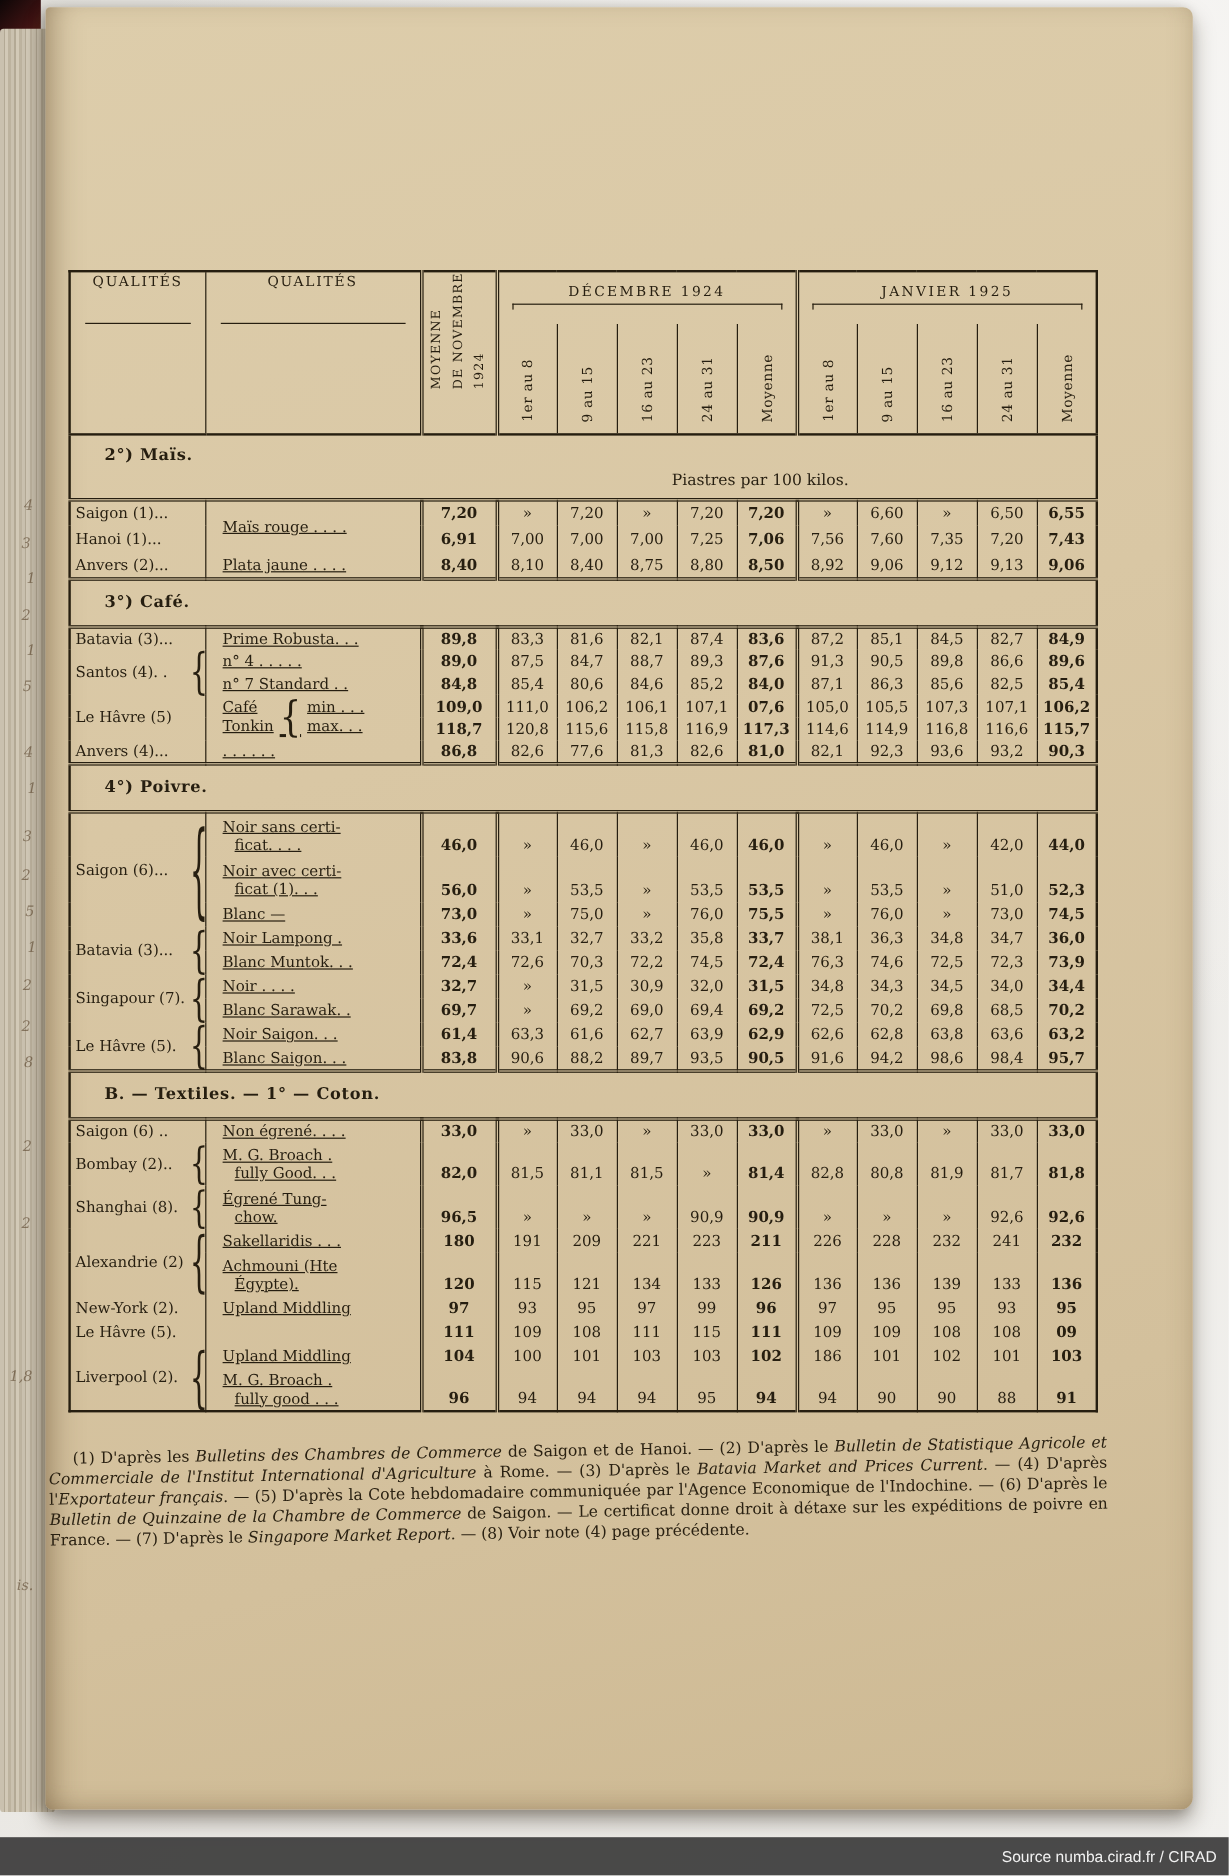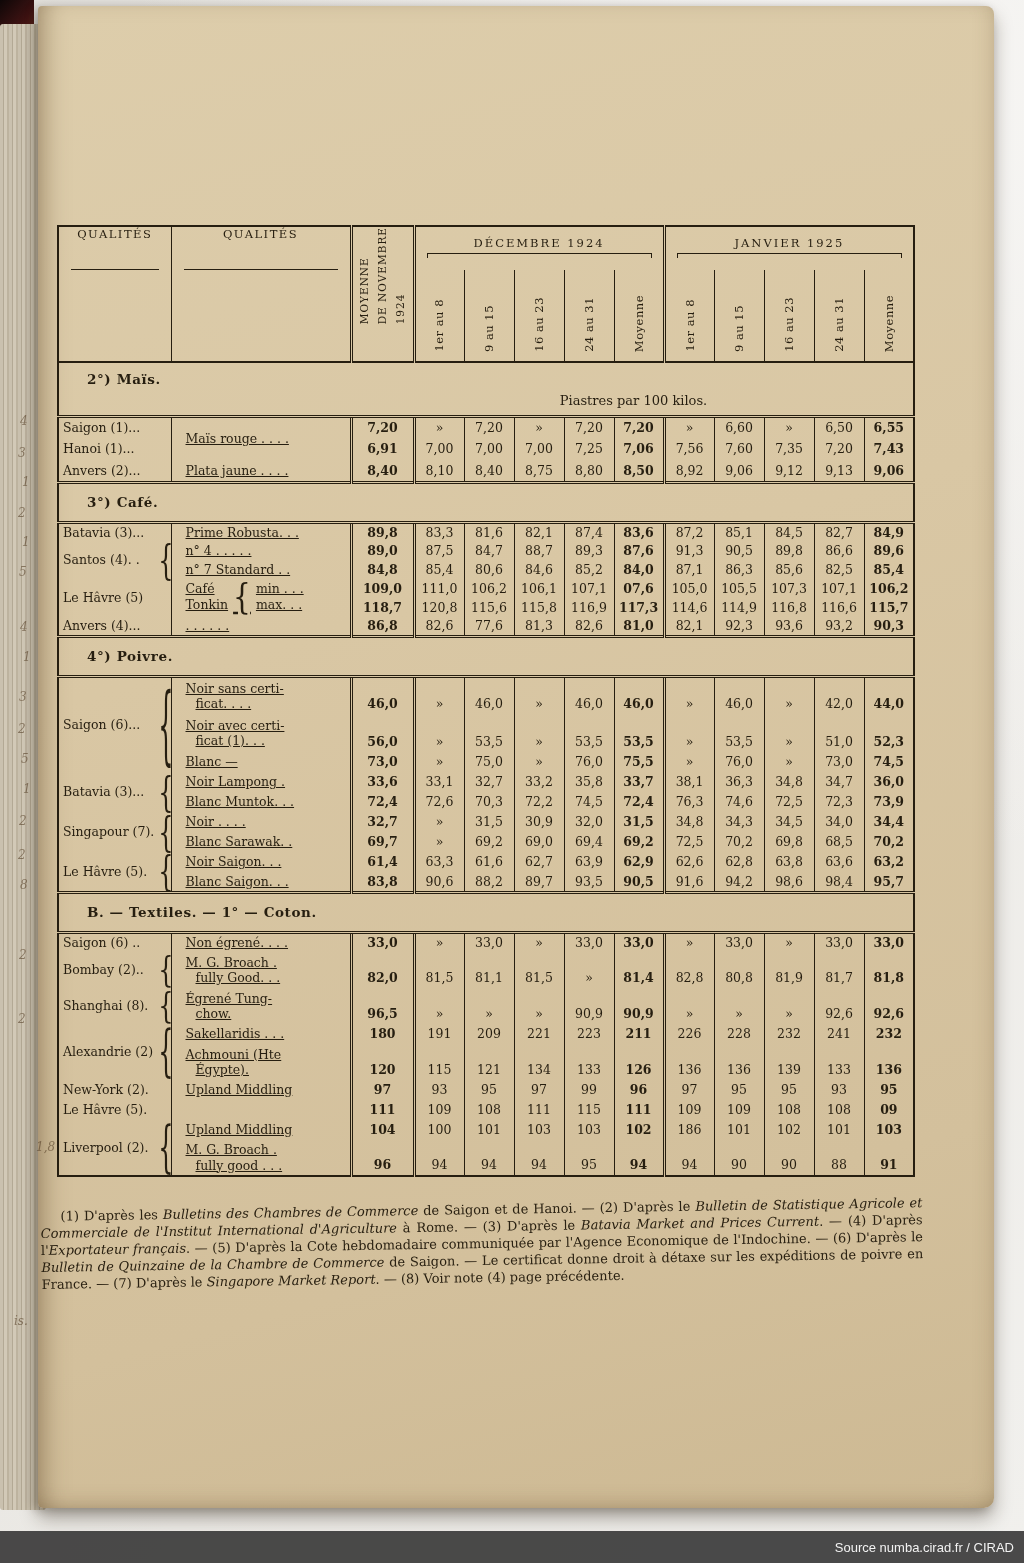--- a/index.html
+++ b/index.html
@@ -680,15 +680,15 @@
     <span class="gmark" style="left: 23px; top: 650px;">1</span>
     <span class="gmark" style="left: 19px; top: 690px;">3</span>
     <span class="gmark" style="left: 18px; top: 722px;">2</span>
     <span class="gmark" style="left: 21px; top: 752px;">5</span>
     <span class="gmark" style="left: 23px; top: 782px;">1</span>
     <span class="gmark" style="left: 19px; top: 814px;">2</span>
     <span class="gmark" style="left: 18px; top: 848px;">2</span>
     <span class="gmark" style="left: 20px; top: 878px;">8</span>
     <span class="gmark" style="left: 19px; top: 948px;">2</span>
     <span class="gmark" style="left: 18px; top: 1012px;">2</span>
-    <span class="gmark" style="left: 8px; top: 1140px; padding-left: 28px;">1,8</span>
+    <span class="gmark" style="left: 8px; top: 1140px;">1,8</span>
     <span class="gmark" style="left: 14px; top: 1314px;">is.</span>
   </div>
 
 </body></html>

